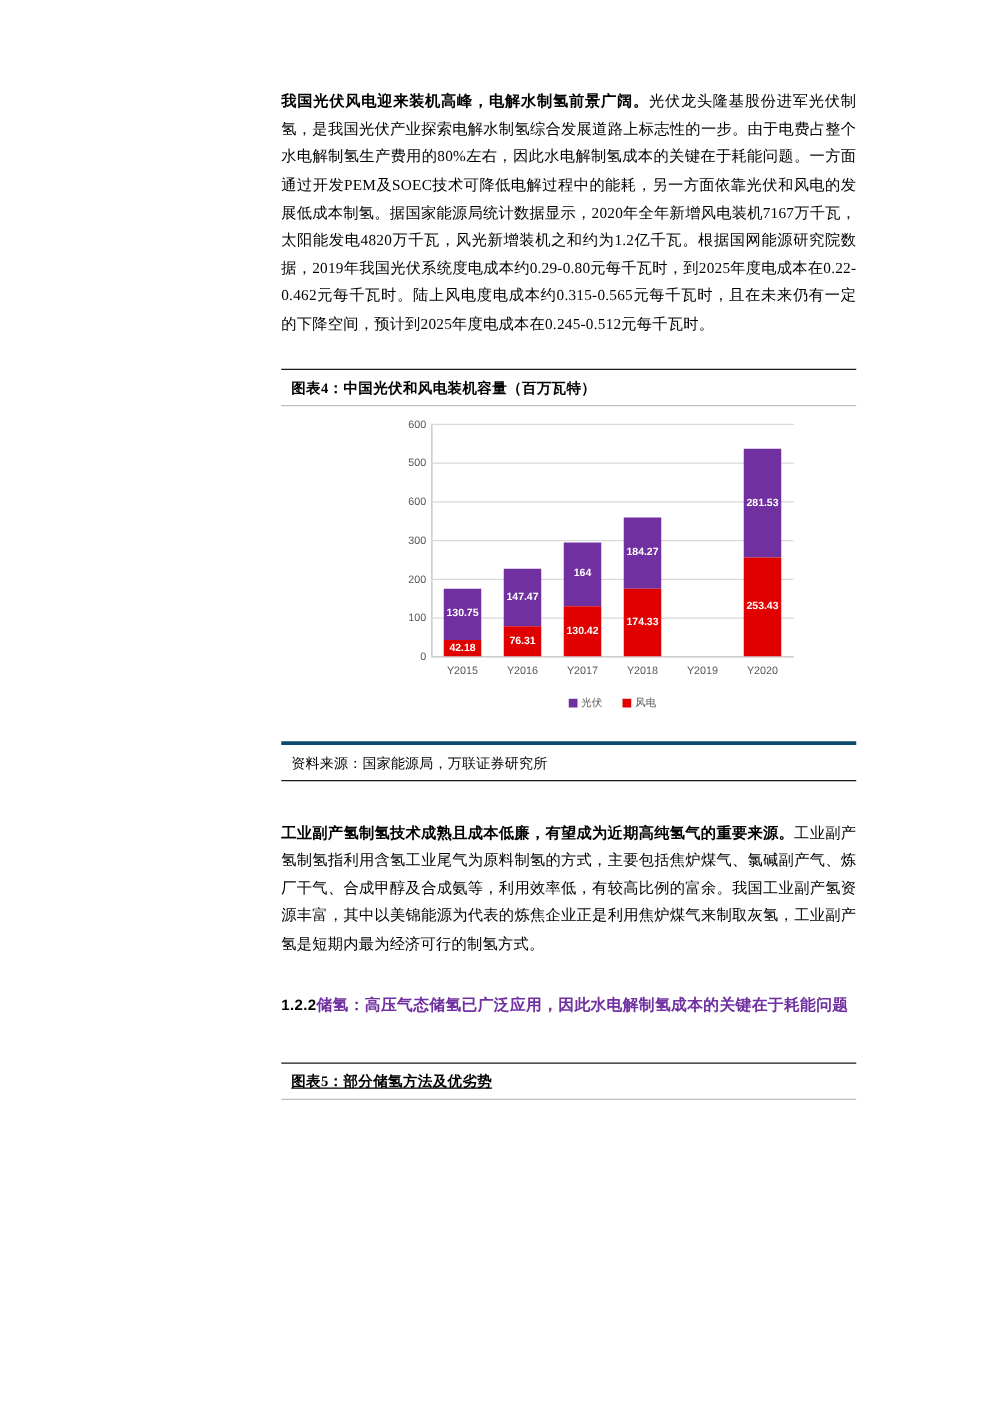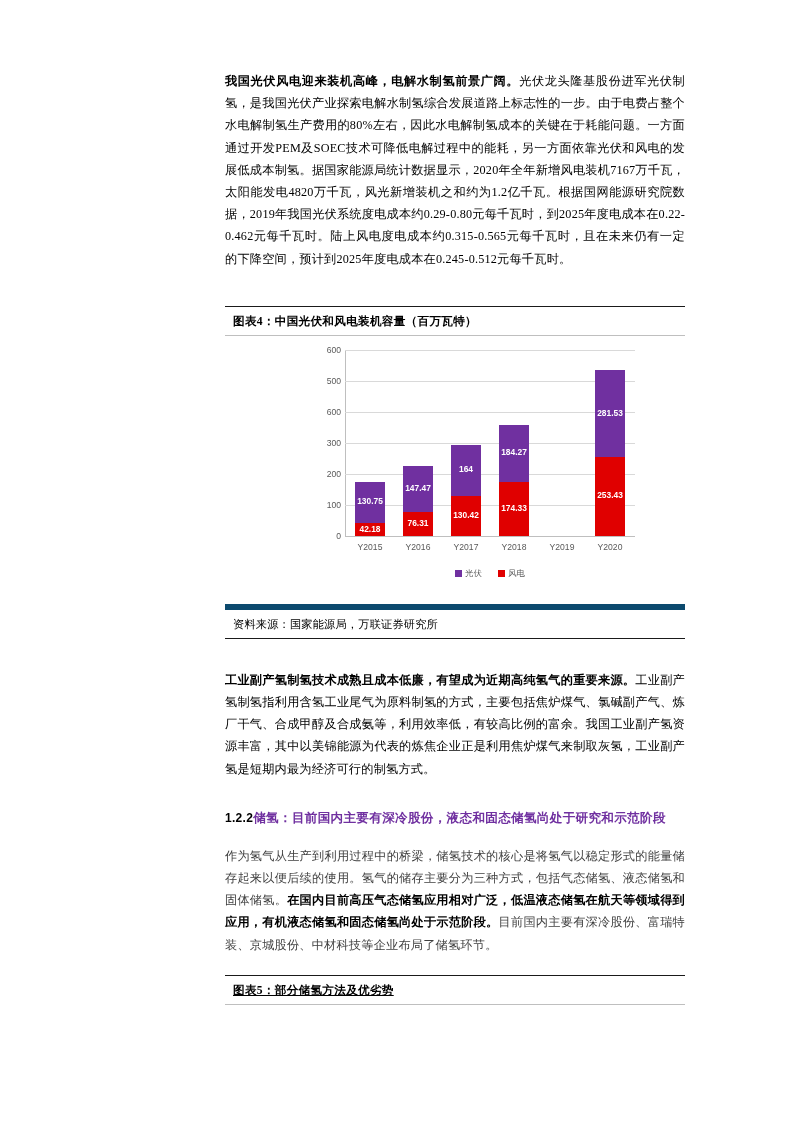--- a/index.html
+++ b/index.html
@@ -34,37 +34,37 @@
     text-align: justify;
     letter-spacing: 0.2px;
   }
   .bold {
     font-weight: bold;
   }
   .blk-gap { height: 14px; }
 
   
   .figure {
-    margin-top: 36px;
+    margin-top: 25px;
     width: 460px;
   }
   .fig-title-bar {
     border-top: 1.6px solid #1a1a1a;
     border-bottom: 1px solid #bfbfbf;
     padding: 7px 4px 6px 8px;
     font-size: 11.6px;
     font-weight: bold;
     letter-spacing: 0.3px;
   }
   .fig-body {
     height: 268px;
     position: relative;
   }
   .fig-source-bar {
-    border-top: 6px solid #0c4a6e;
+    border-top: 3px solid #0c4a6e;
     border-bottom: 1.6px solid #1a1a1a;
     padding: 7px 4px 6px 8px;
     font-size: 11.2px;
     letter-spacing: 0.2px;
   }
 
   
   .chart-wrap {
     position: absolute;
     left: 0; top: 0;
@@ -266,24 +266,23 @@
       </div>
       <div class="fig-source-bar">资料来源：国家能源局，万联证券研究所</div>
     </div>
 
     <div class="blk-gap" style="height:30px;"></div>
 
     <p class="para"><span class="bold">工业副产氢制氢技术成熟且成本低廉，有望成为近期高纯氢气的重要来源。</span><span>工业副产氢制氢指利用含氢工业尾气为原料制氢的方式，主要包括焦炉煤气、氯碱副产气、炼厂干气、合成甲醇及合成氨等，利用效率低，有较高比例的富余。我国工业副产氢资源丰富，其中以美锦能源为代表的炼焦企业正是利用焦炉煤气来制取灰氢，工业副产氢是短期内最为经济可行的制氢方式。</span></p>
 
     <div class="blk-gap" style="height:30px;"></div>
 
-    <p class="sec-head"><span class="sec-num">1.2.2</span><span>储氢：目前国内主要有深冷股份，液态和固态储氢尚处于研究和示范阶段</span></p>
+    <p class="sec-head"><span class="sec-num">1.2.2</span><span>储氢：高压气态储氢已广泛应用，因此水电解制氢成本的关键在于耗能问题</span></p>
 
     <div class="blk-gap" style="height:18px;"></div>
 
-    <p class="para gray-para"><span>作为氢气从生产到利用过程中的桥梁，储氢技术的核心是将氢气以稳定形式的能量储存起来以便后续的使用。氢气的储存主要分为三种方式，包括气态储氢、液态储氢和固体储氢。</span><span class="bold" style="color:#000;">在国内目前高压气态储氢应用相对广泛，低温液态储氢在航天等领域得到应用，有机液态储氢和固态储氢尚处于示范阶段。</span><span>目前国内主要有深冷股份、富瑞特装、京城股份、中材科技等企业布局了储氢环节。</span></p>
 
     <div class="figure fig5">
       <div class="fig-title-bar">图表5：部分储氢方法及优劣势</div>
     </div>
 
   </div>
 </div>
 
 </body></html>

